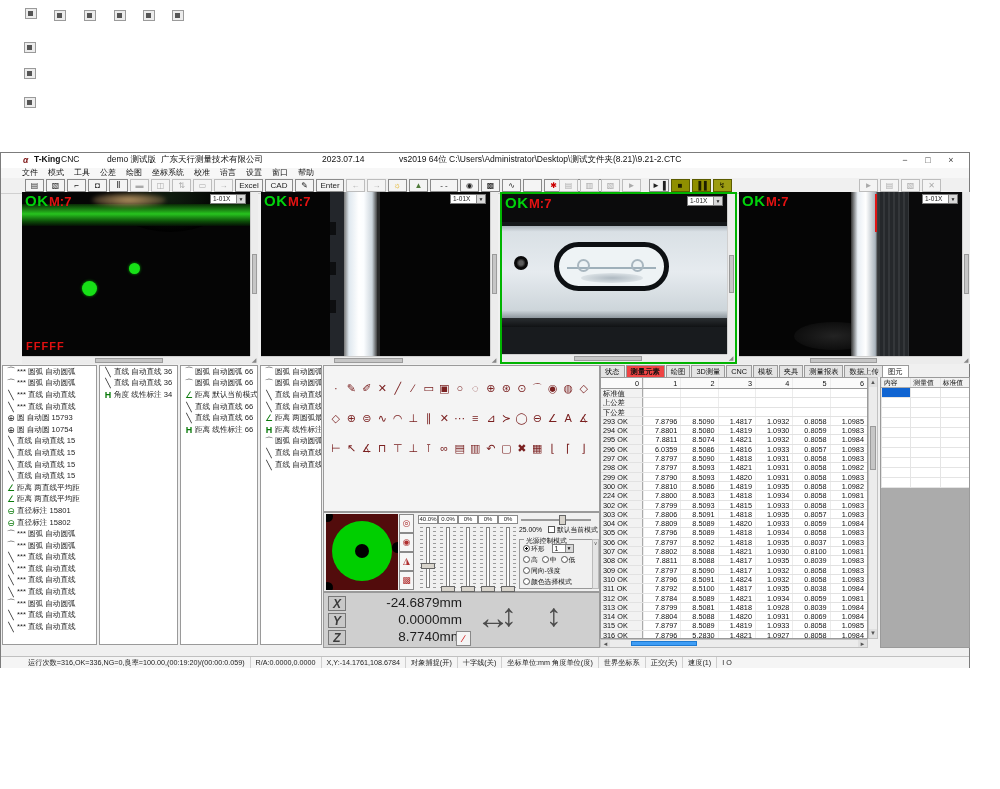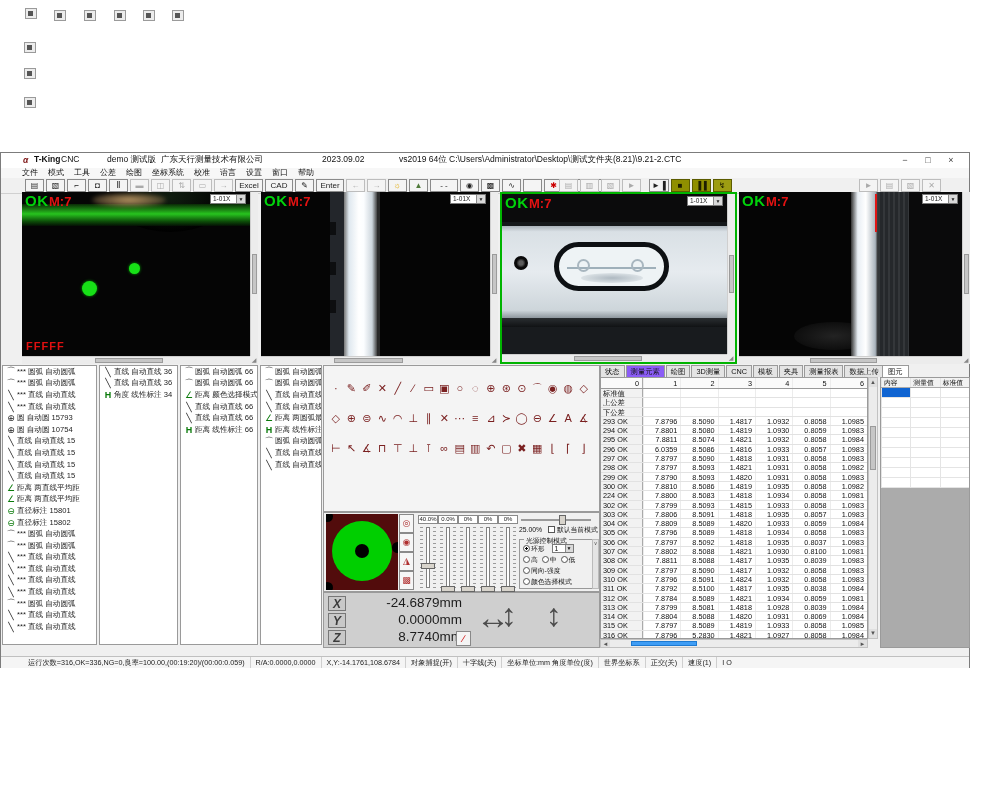--- a/index.html
+++ b/index.html
@@ -116,21 +116,21 @@
   #dro{position:absolute;left:323px;top:592px;width:277px;height:56px;background:#cfcfcf;border:1px solid #9a9a9a}
   .axbox{position:absolute;left:4px;width:18px;height:15px;border:1px solid #777;color:#3c3c3c;background:#c8c8c8;
     font-size:12px;font-weight:bold;font-style:italic;text-align:center;line-height:14px}
   .axval{position:absolute;left:28px;width:110px;text-align:right;font-size:13.5px;color:#1c1c1c}
   .bigarrow{position:absolute;color:#4c4c4c;font-weight:bold}
   #jogbtn{position:absolute;left:132px;top:38px;width:15px;height:15px;background:#f4f4f4;border:1px solid #888;
     color:#c00;font-size:10px;text-align:center;line-height:14px}
   
   #tabs{position:absolute;left:600px;top:365px;width:268px;height:12px;display:flex;font-size:7.3px}
   .tab{flex:0 0 auto;padding:1px 4px;border:1px solid #9a9a9a;border-bottom:none;background:#e4e4e4;margin-right:1px;line-height:9px;white-space:nowrap}
-  .tab.sel{background:#8b5cf6;font-weight:normal}
+  .tab.sel{background:#ef4444;font-weight:bold}
   #mtable{position:absolute;left:600px;top:377px;width:268px;height:262px;background:#fff;border:1px solid #9a9a9a;overflow:hidden;font-size:7.3px}
   .trow{display:flex;height:9.3px;line-height:9.3px;border-bottom:1px solid #e2e2e2}
   .trow .rl{flex:0 0 42px;background:#f2f2f2;border-right:1px solid #aaa;padding-left:2px;white-space:nowrap;overflow:hidden}
   .trow .tc{flex:1;text-align:right;padding-right:3px;border-left:1px solid #ececec}
   .trow.hdr{background:#fafafa;border-bottom:1px solid #999;font-weight:normal}
   .trow.hdr .rl{background:#fafafa;text-align:right;padding-right:3px}
   #mvsb{position:absolute;left:868px;top:377px;width:10px;height:262px;background:#ececec;border:1px solid #c2c2c2;font-size:6px;color:#555;text-align:center}
   #mvsb .up{position:absolute;top:0;left:0;right:0;height:9px;background:#e0e0e0;line-height:9px}
   #mvsb .dn{position:absolute;bottom:0;left:0;right:0;height:9px;background:#e0e0e0;line-height:9px}
   #mvsb .th{position:absolute;left:1px;right:1px;top:48px;height:44px;background:#c6c6c6;border:1px solid #9b9b9b}
@@ -188,21 +188,21 @@
     </div>
 
   <div id="appwin">
 
     <div id="titlebar">
       <span class="tseg" style="left:22px;top:2px;color:#7a1010;font-weight:bold;font-style:italic">α</span>
       <span class="tseg" style="left:33px;font-weight:bold">T-King</span>
       <span class="tseg" style="left:60px">CNC</span>
       <span class="tseg" style="left:106px">demo 测试版</span>
       <span class="tseg" style="left:160px">广东天行测量技术有限公司</span>
-      <span class="tseg" style="left:321px">2023.09.02</span>
+      <span class="tseg" style="left:321px">2023.07.14</span>
       <span class="tseg" style="left:398px">vs2019 64位</span>
       <span class="tseg" style="left:448px">C:\Users\Administrator\Desktop\测试文件夹(8.21)\9.21-2.CTC</span>
       <span class="winbtn" style="right:54px">−</span>
       <span class="winbtn" style="right:31px">□</span>
       <span class="winbtn" style="right:8px">×</span>
     </div>
 
     <div id="menubar" style="padding-left:16px"><span class="menu-item">文件</span><span class="menu-item">模式</span><span class="menu-item">工具</span><span class="menu-item">公差</span><span class="menu-item">绘图</span><span class="menu-item">坐标系统</span><span class="menu-item">校准</span><span class="menu-item">语言</span><span class="menu-item">设置</span><span class="menu-item">窗口</span><span class="menu-item">帮助</span></div>
 
     <div id="toolbar">
@@ -456,21 +456,21 @@
       <div class="li">
         <span class="ic" style="color: rgb(34, 34, 34);">⌒</span>
         <span>圆弧  自动圆弧  66</span>
       </div>
       <div class="li">
         <span class="ic" style="color: rgb(34, 34, 34);">⌒</span>
         <span>圆弧  自动圆弧  66</span>
       </div>
       <div class="li">
         <span class="ic" style="color: rgb(10, 122, 10);">∠</span>
-        <span>距离  颜色选择模式</span>
+        <span>距离  默认当前模式</span>
       </div>
       <div class="li">
         <span class="ic" style="color: rgb(34, 34, 34);">╲</span>
         <span>直线  自动直线  66</span>
       </div>
       <div class="li">
         <span class="ic" style="color: rgb(34, 34, 34);">╲</span>
         <span>直线  自动直线  66</span>
       </div>
       <div class="li">

